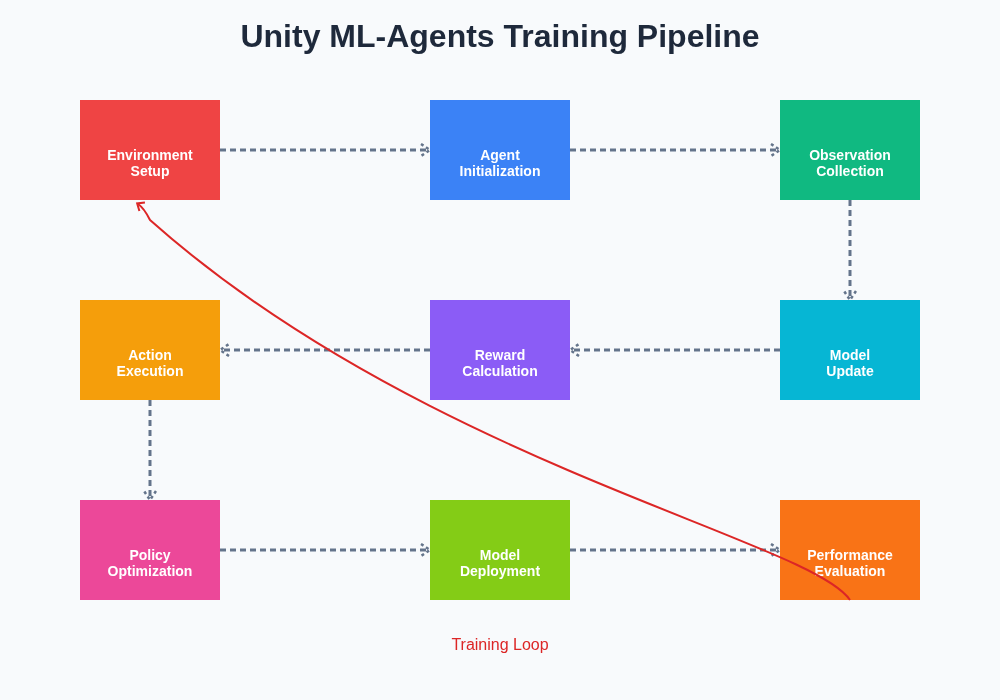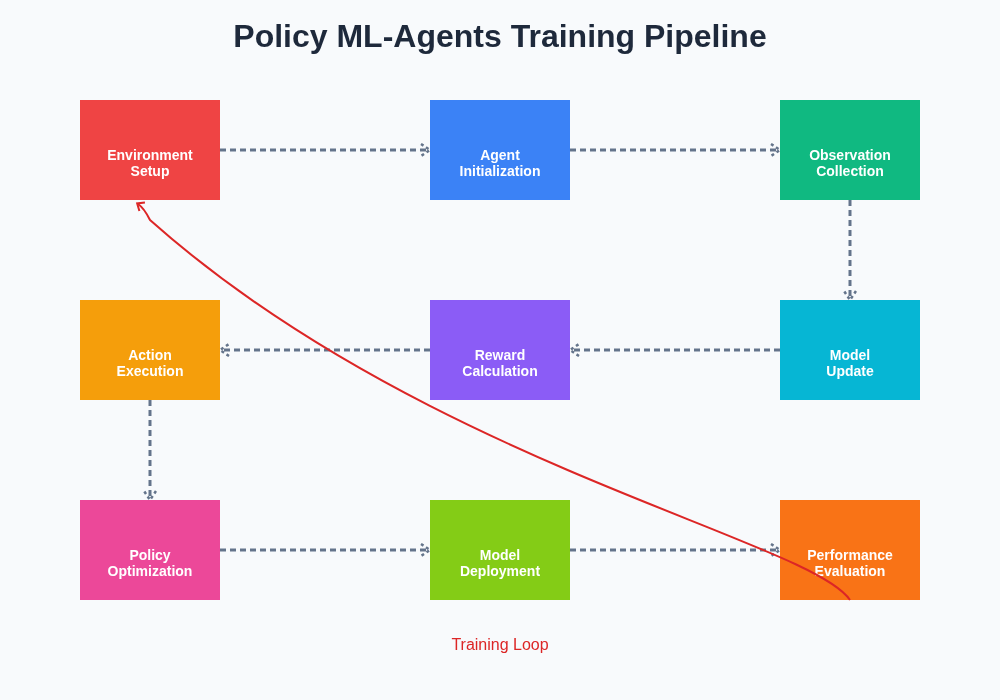--- a/index.html
+++ b/index.html
@@ -23,21 +23,21 @@
       font-size: 14px; font-weight: bold; fill: #ffffff;
     }
     .loop-label {
       font-family: "Liberation Sans", sans-serif;
       font-size: 16px;
     }
   </style>
 </head>
 <body>
 
-<div class="title">Policy ML-Agents Training Pipeline</div>
+<div class="title">Unity ML-Agents Training Pipeline</div>
 
 <svg class="diagram" width="1000" height="700" viewBox="0 0 1000 700">
   <defs>
     <marker id="arrow-open" markerWidth="14" markerHeight="14" refX="11" refY="7" orient="auto" markerUnits="userSpaceOnUse">
       <path d="M2,1 L11,7 L2,13" fill="none" stroke="#64748b" stroke-width="2.5" stroke-dasharray="3,3"></path>
     </marker>
     <marker id="arrow-red" markerWidth="12" markerHeight="12" refX="6" refY="6" orient="auto" markerUnits="userSpaceOnUse">
       <path d="M1,1 L7,6 L1,11" fill="none" stroke="#dc2626" stroke-width="2"></path>
     </marker>
   </defs>

